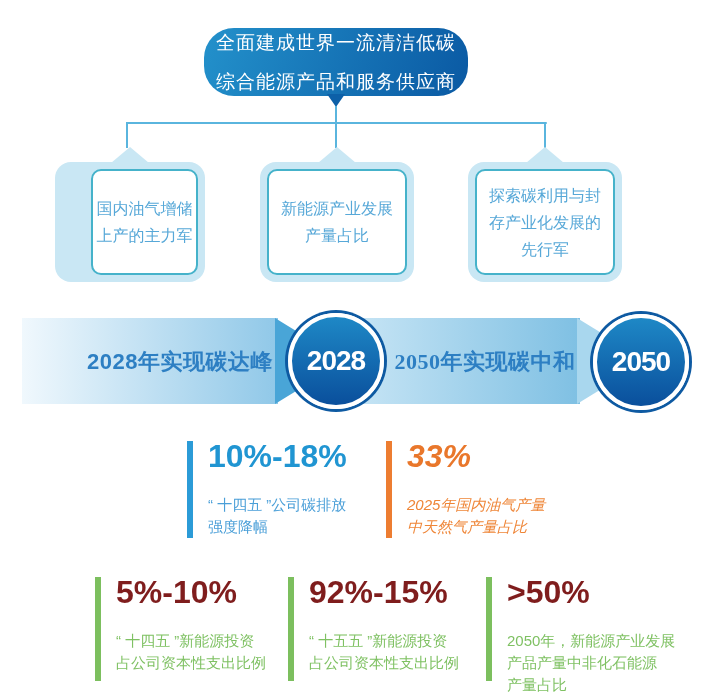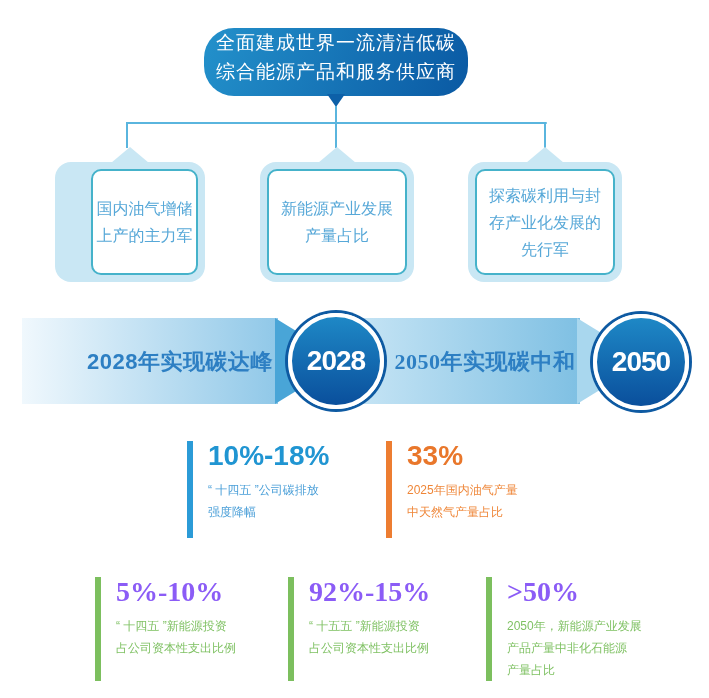--- a/index.html
+++ b/index.html
@@ -5,21 +5,21 @@
   html,body{margin:0;padding:0;background:#ffffff;}
   .canvas{
     position:relative;width:709px;height:698px;overflow:hidden;background:#ffffff;
     font-family:"Liberation Sans",sans-serif;
   }
   
   .bubble{
     position:absolute;left:204px;top:28px;width:264px;height:68px;
     border-radius:30px;
     background:linear-gradient(110deg,#2391cb 0%,#0a59a3 100%);
-    color:#ffffff;display:flex;flex-direction:column;justify-content:flex-start;align-items:center;
+    color:#ffffff;display:flex;flex-direction:column;justify-content:space-between;align-items:center;
     font-size:19px;line-height:29px;letter-spacing:1px;
   }
   .bubble-tail{
     position:absolute;left:327px;top:94px;width:0;height:0;
     border-left:9px solid transparent;border-right:9px solid transparent;
     border-top:13px solid #0d60a8;
   }
   
   .cline{position:absolute;background:#5ab5de;}
   .cl-vtop{left:335px;top:106px;width:2px;height:17px;}
@@ -64,34 +64,34 @@
     position:absolute;width:96px;height:96px;border-radius:50%;box-sizing:border-box;
     background:linear-gradient(180deg,#1e88c6 0%,#0a4f9c 100%);
     border:4px solid #ffffff;box-shadow:0 0 0 3px #0e5aa2;
     display:flex;align-items:center;justify-content:center;
     color:#ffffff;font-size:28px;font-weight:bold;letter-spacing:-1px;
   }
   .yc2028{left:288px;top:313px;}
   .yc2050{left:593px;top:314px;}
   
   .stat{position:absolute;box-sizing:border-box;border-left:6px solid;padding-left:15px;}
-  .stat-value{font-size:28px;font-weight:bold;line-height:30px;}
-  .stat-desc{margin-top:8px;font-size:12px;line-height:22px;}
+  .stat-value{font-size:32px;font-weight:bold;line-height:30px;}
+  .stat-desc{margin-top:23px;font-size:15px;line-height:22px;}
   .stat-desc span{display:block;}
   .s-blue{border-color:#2b9bd7;}
   .s-blue .stat-value{color:#2095d2;}
   .s-blue .stat-desc{color:#4a9fd8;}
   .s-orange{border-color:#ed7d31;}
   .s-orange .stat-value{color:#e9772b;}
   .s-orange .stat-desc{color:#ef8638;}
   .s-green{border-color:#7cbf5e;}
-  .s-green .stat-value{color:#8b5cf6;font-family:Liberation Serif, serif;}
+  .s-green .stat-value{color:#7f1d1d;}
   .s-green .stat-desc{color:#7fc163;}
   .stA{left:187px;top:441px;height:97px;width:196px;}
-  .stB{left:386px;top:441px;height:97px;width:200px;}
+  .stB{left:386px;top:441px;height:97px;width:200px;font-style:italic;}
   .stC{left:95px;top:577px;height:104px;width:192px;}
   .stD{left:288px;top:577px;height:104px;width:192px;}
   .stE{left:486px;top:577px;height:104px;width:200px;}
 </style>
 </head>
 <body>
 
 <div class="canvas">
 
   <div class="bubble">

